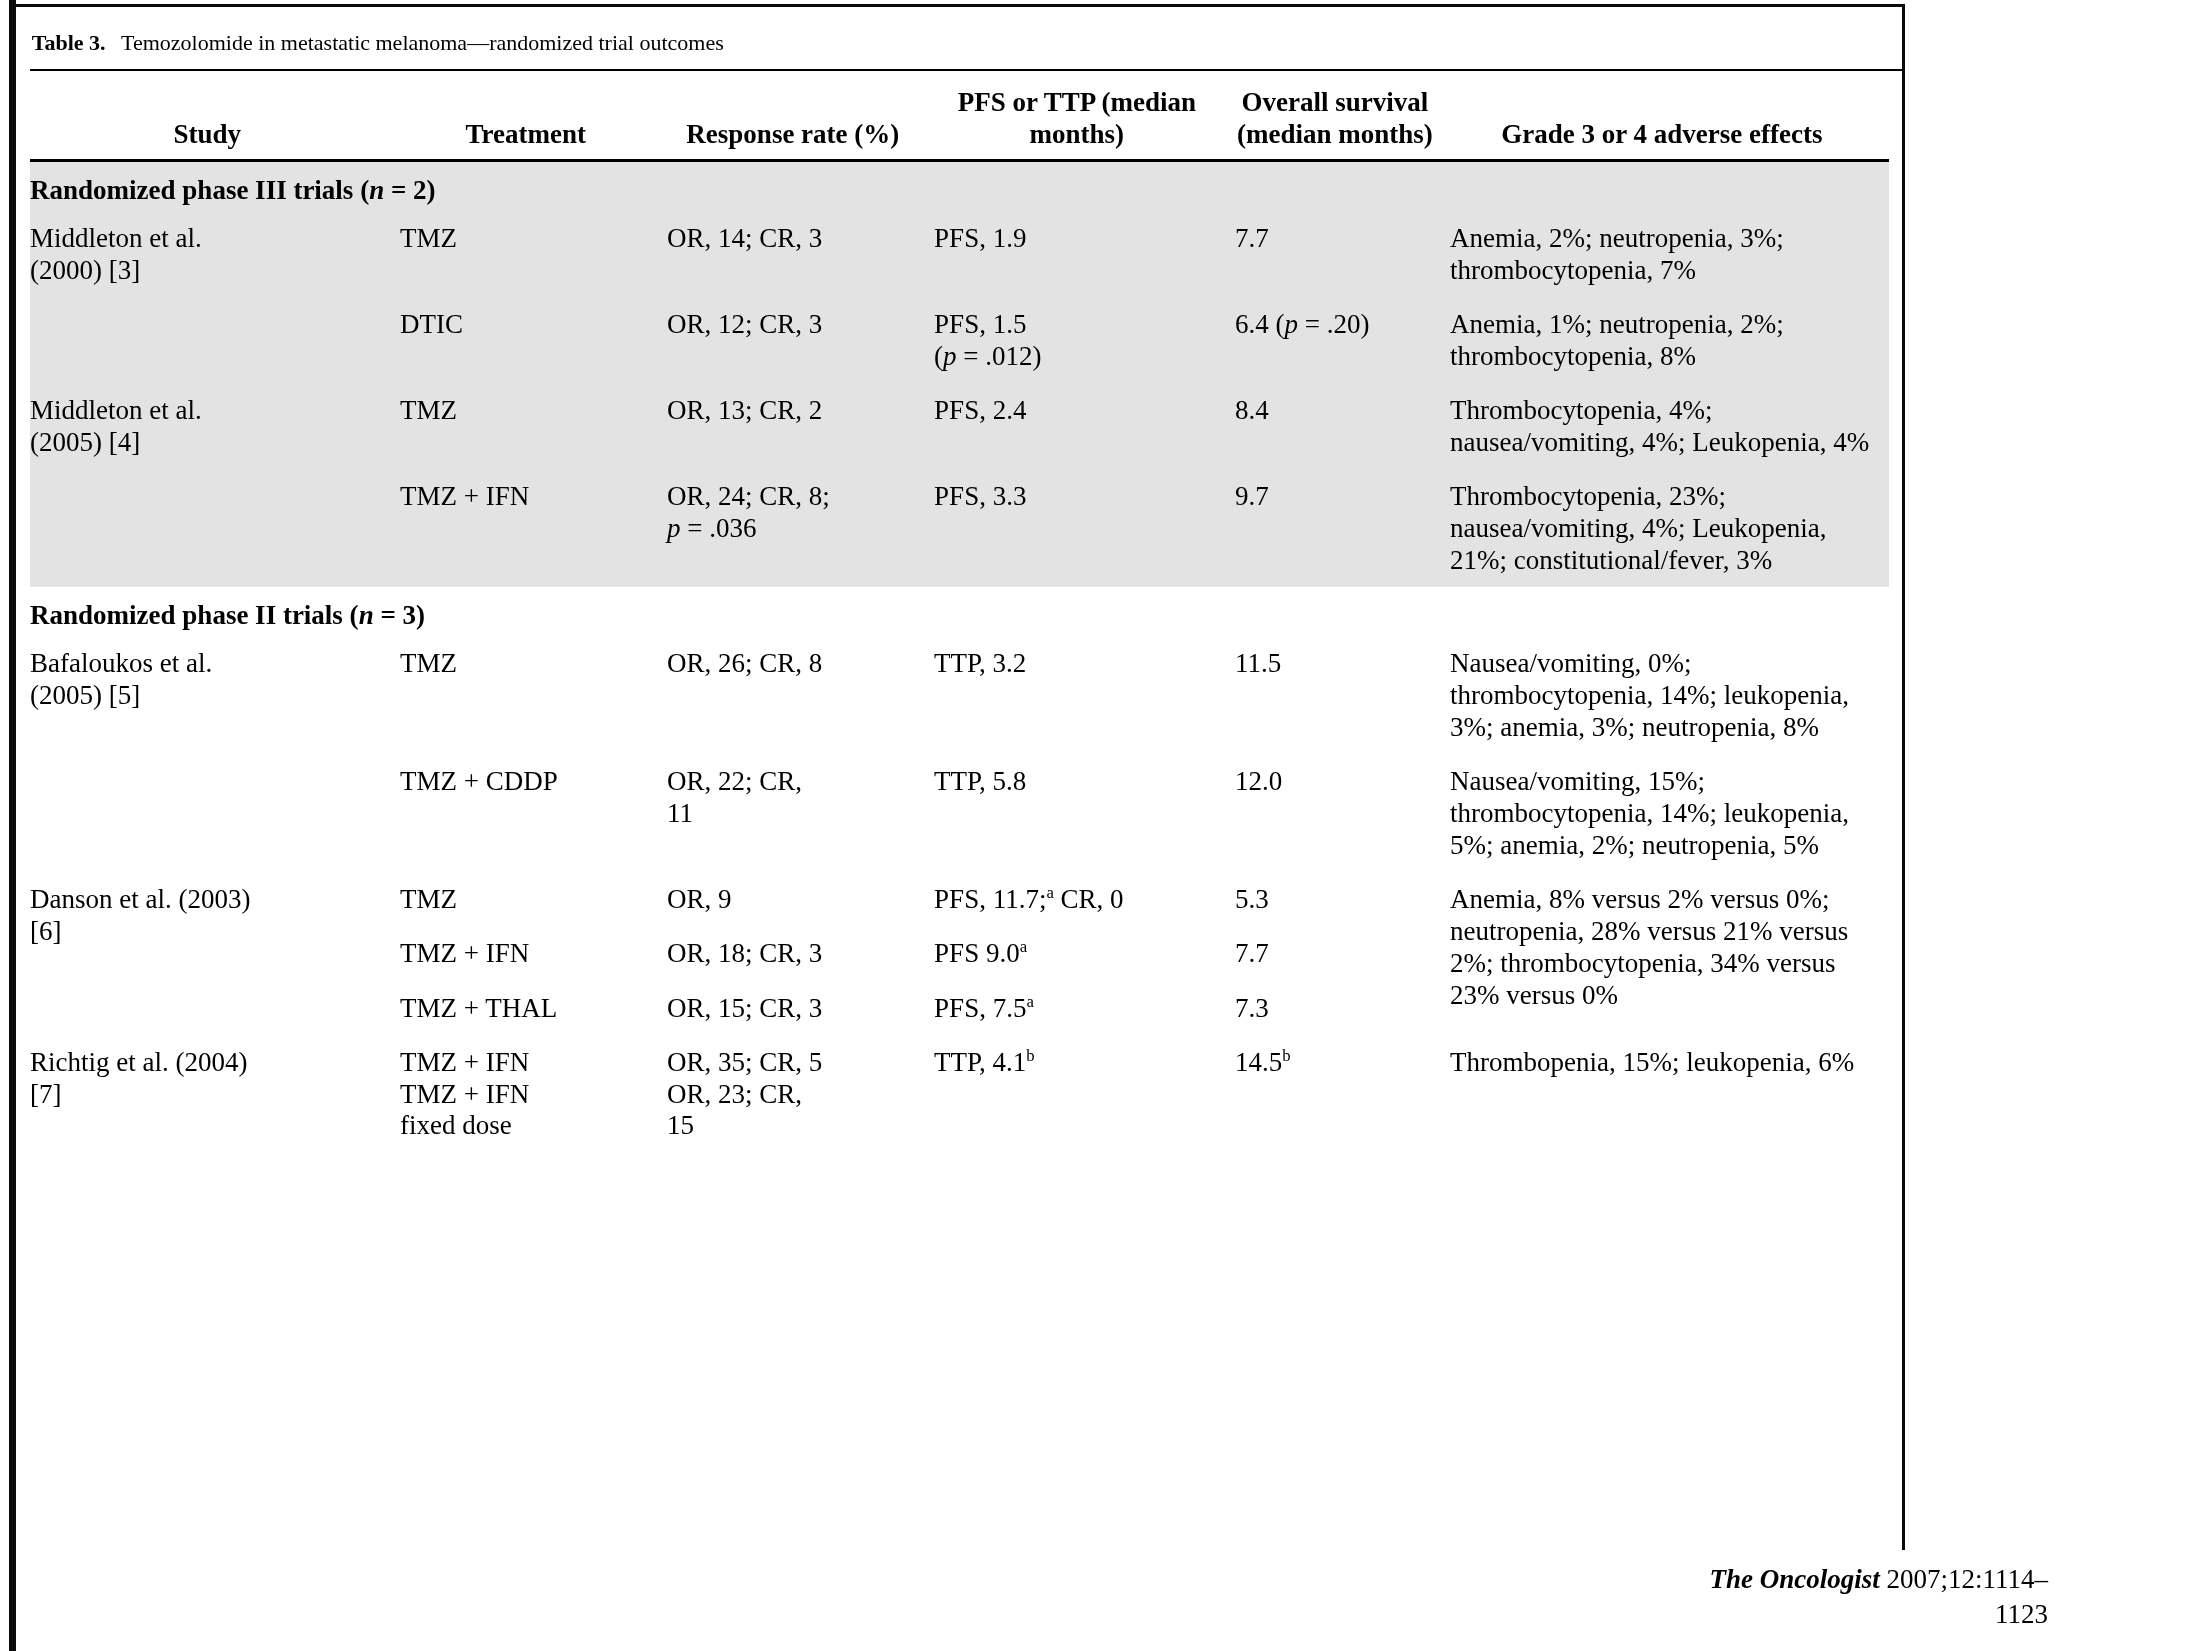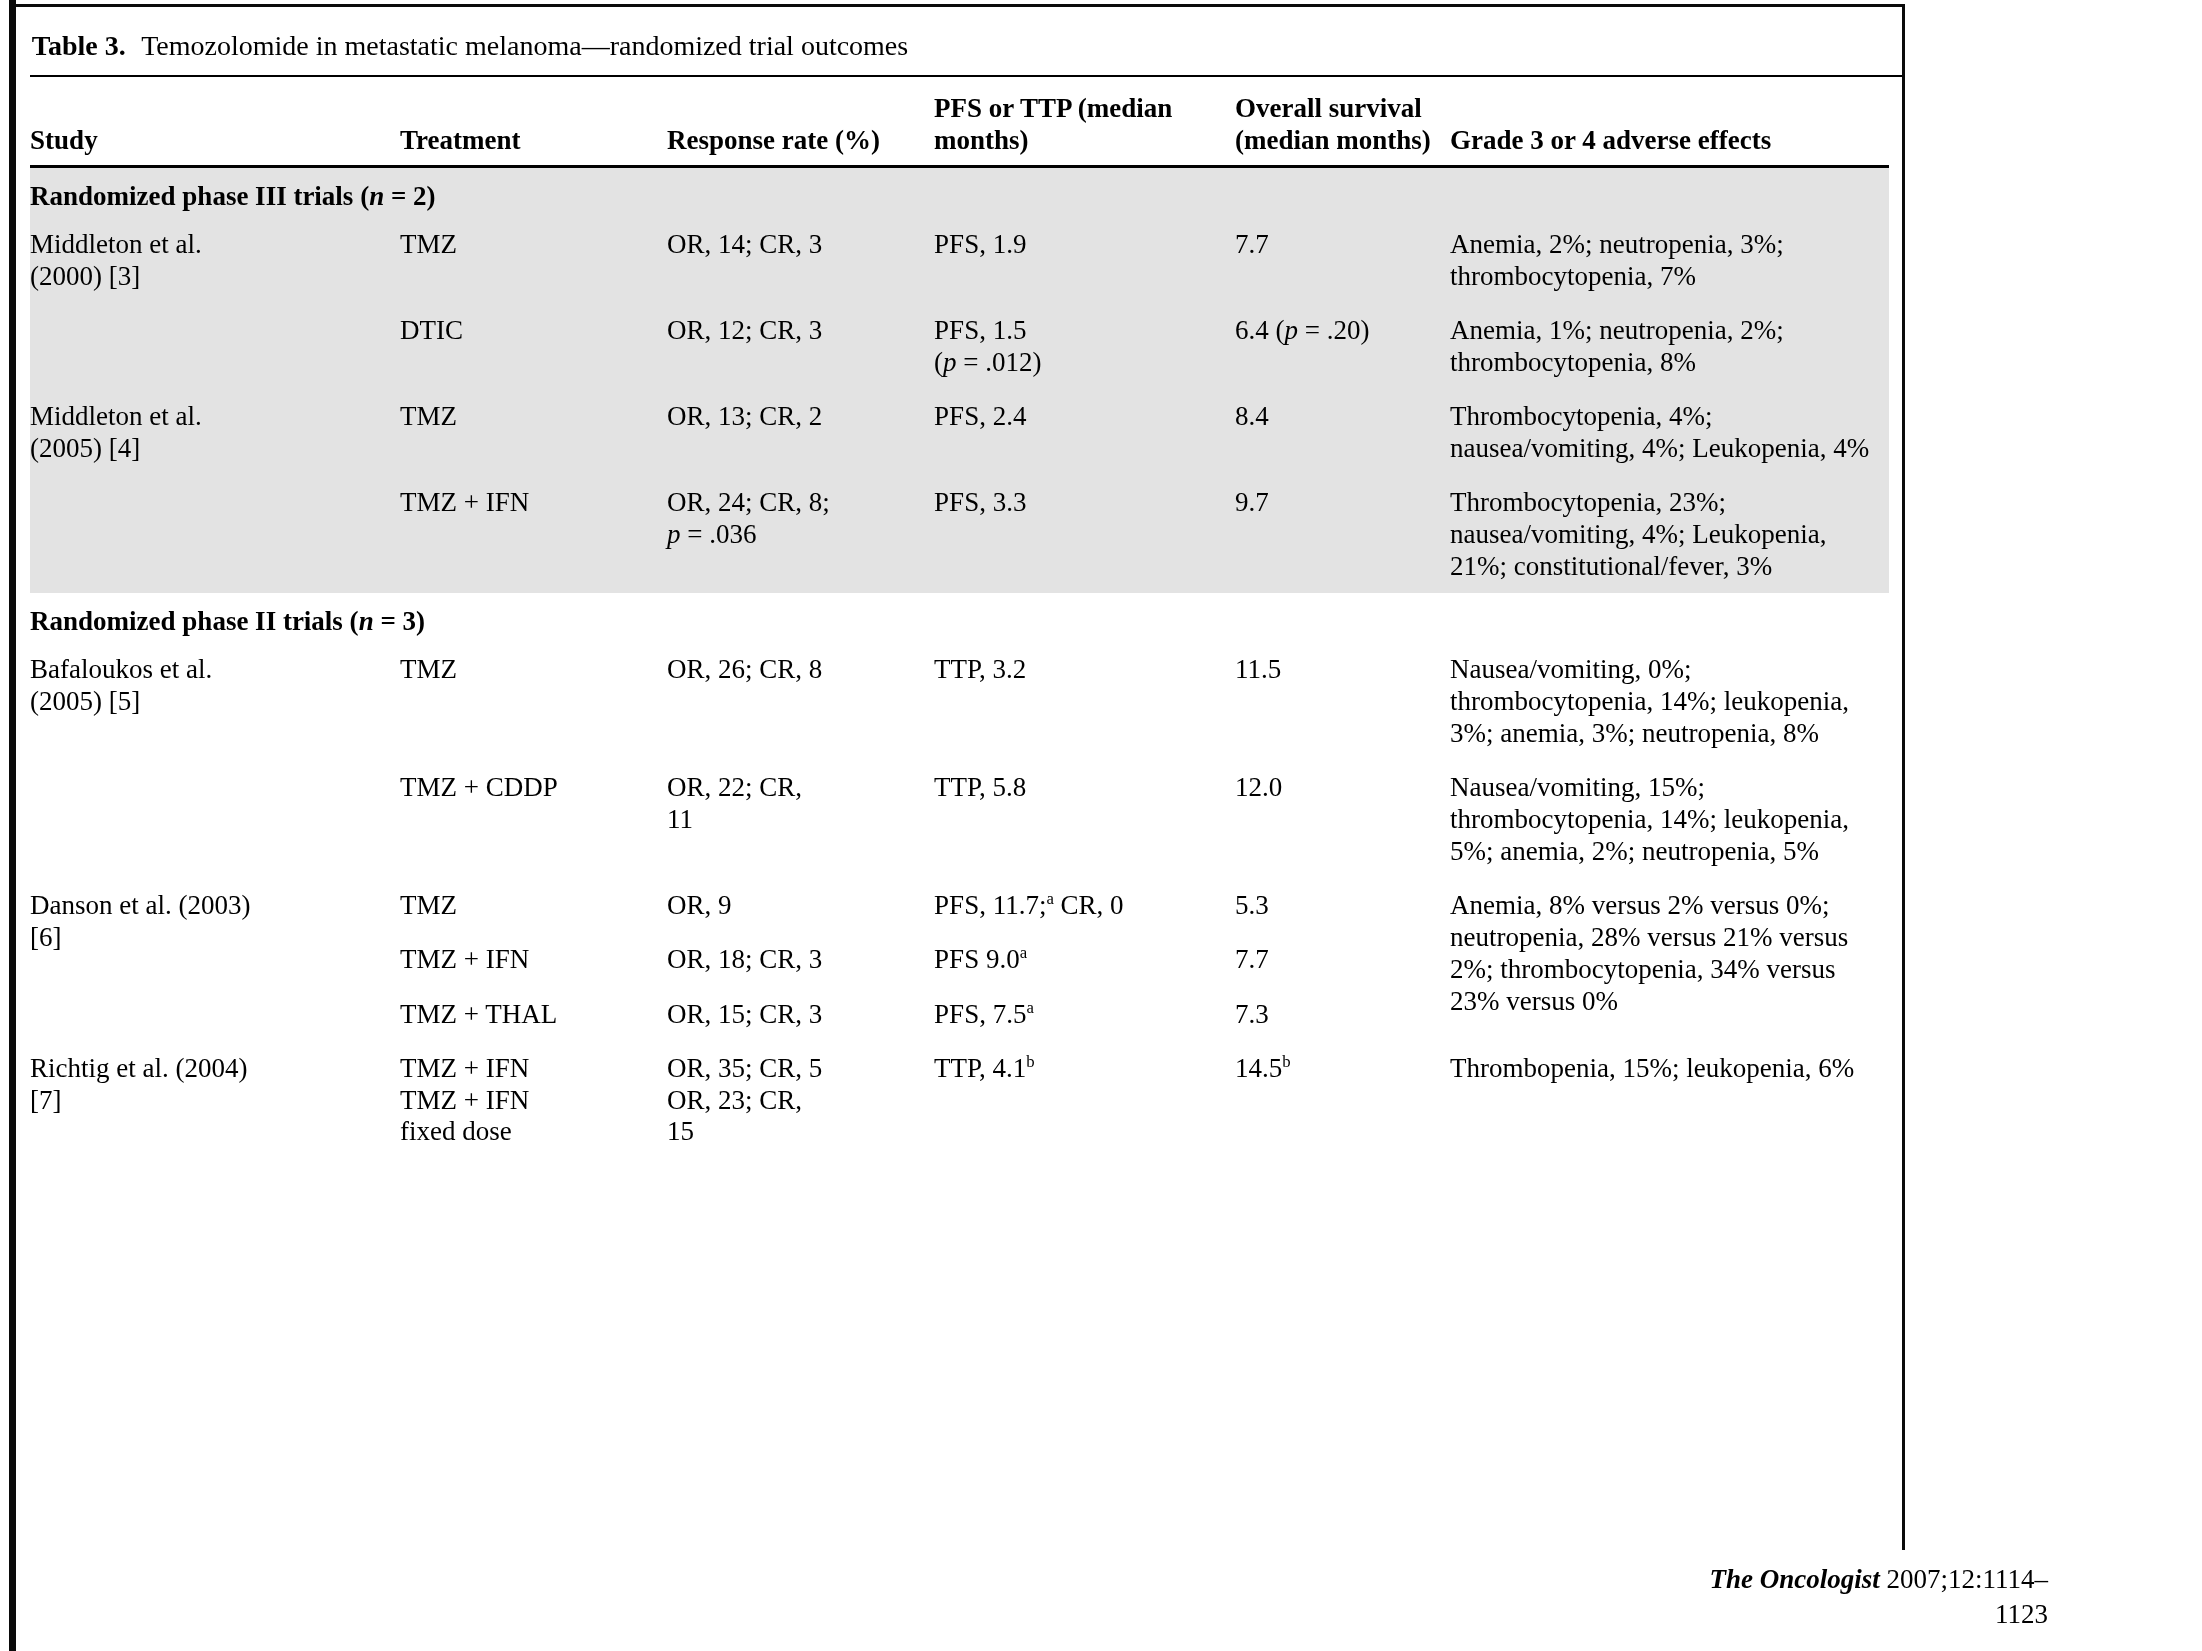--- a/index.html
+++ b/index.html
@@ -22,34 +22,34 @@
   .frame {
     position: absolute;
     left: 16.3px; top: 4.3px;
     width: 1889px; height: 1546px;
     border-top: 3.4px solid #0a0a0a;
     border-right: 3.4px solid #0a0a0a;
     box-sizing: border-box;
     padding: 12px 0 0 13.8px;
   }
   .title {
-    font-size: 28px;
+    font-size: 22px;
     padding: 10.3px 3.4px 13.8px 1.7px;
     border-bottom: 2.6px solid #000;
   }
   .title .tnum { font-weight: bold; margin-right: 15.5px; }
   table.outcomes {
     border-collapse: collapse;
     table-layout: fixed;
     width: 1858px;
     font-size: 27px;
     line-height: 1.18;
   }
   th {
-    text-align: left;
+    text-align: center;
     vertical-align: bottom;
     font-weight: bold;
     padding: 15.5px 15.5px 8.6px 0;
     border-bottom: 3.4px solid #000;
   }
   td {
     vertical-align: top;
     padding: 12px 15.5px 10.3px 0;
   }
   tr.section td {

